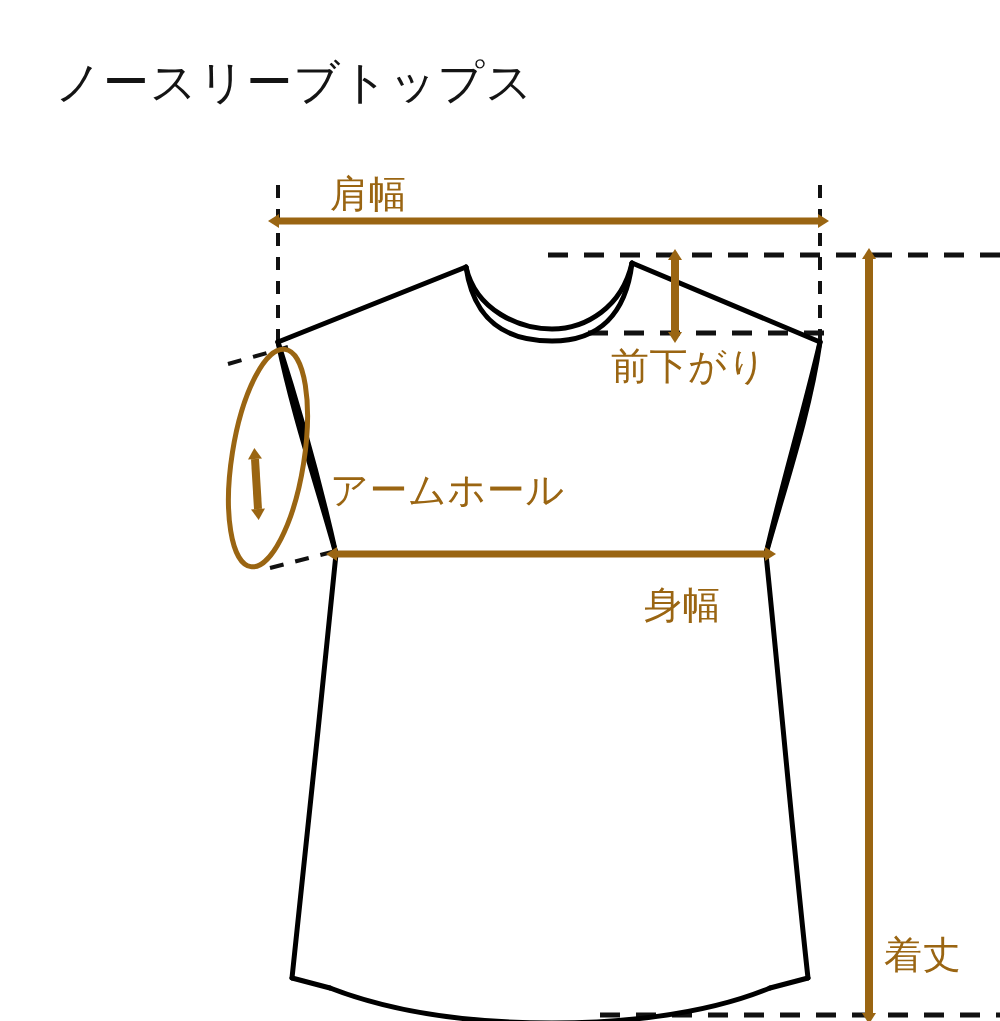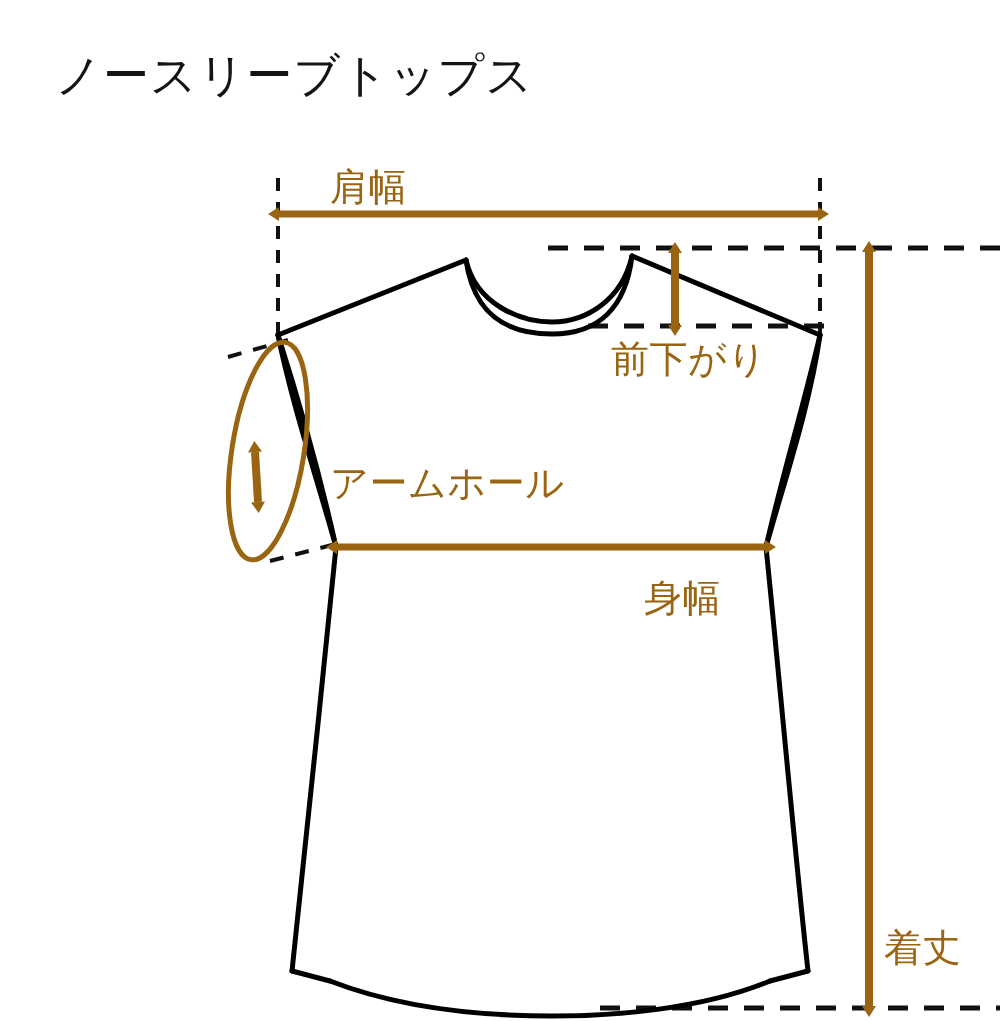--- a/index.html
+++ b/index.html
@@ -9,21 +9,21 @@
   }
   body {
     width: 1000px;
     height: 1021px;
     position: relative;
     font-family: "Liberation Sans", "DejaVu Sans", sans-serif;
     overflow: hidden;
   }
   #stage {
     position: absolute;
-    left: 0; top: 4px;
+    left: 0; top: 11px;
     width: 1000px;
     height: 916px;
   }
   #diagram {
     position: absolute;
     left: 0; top: 0;
     width: 1000px;
     height: 1021px;
     display: block;
   }

